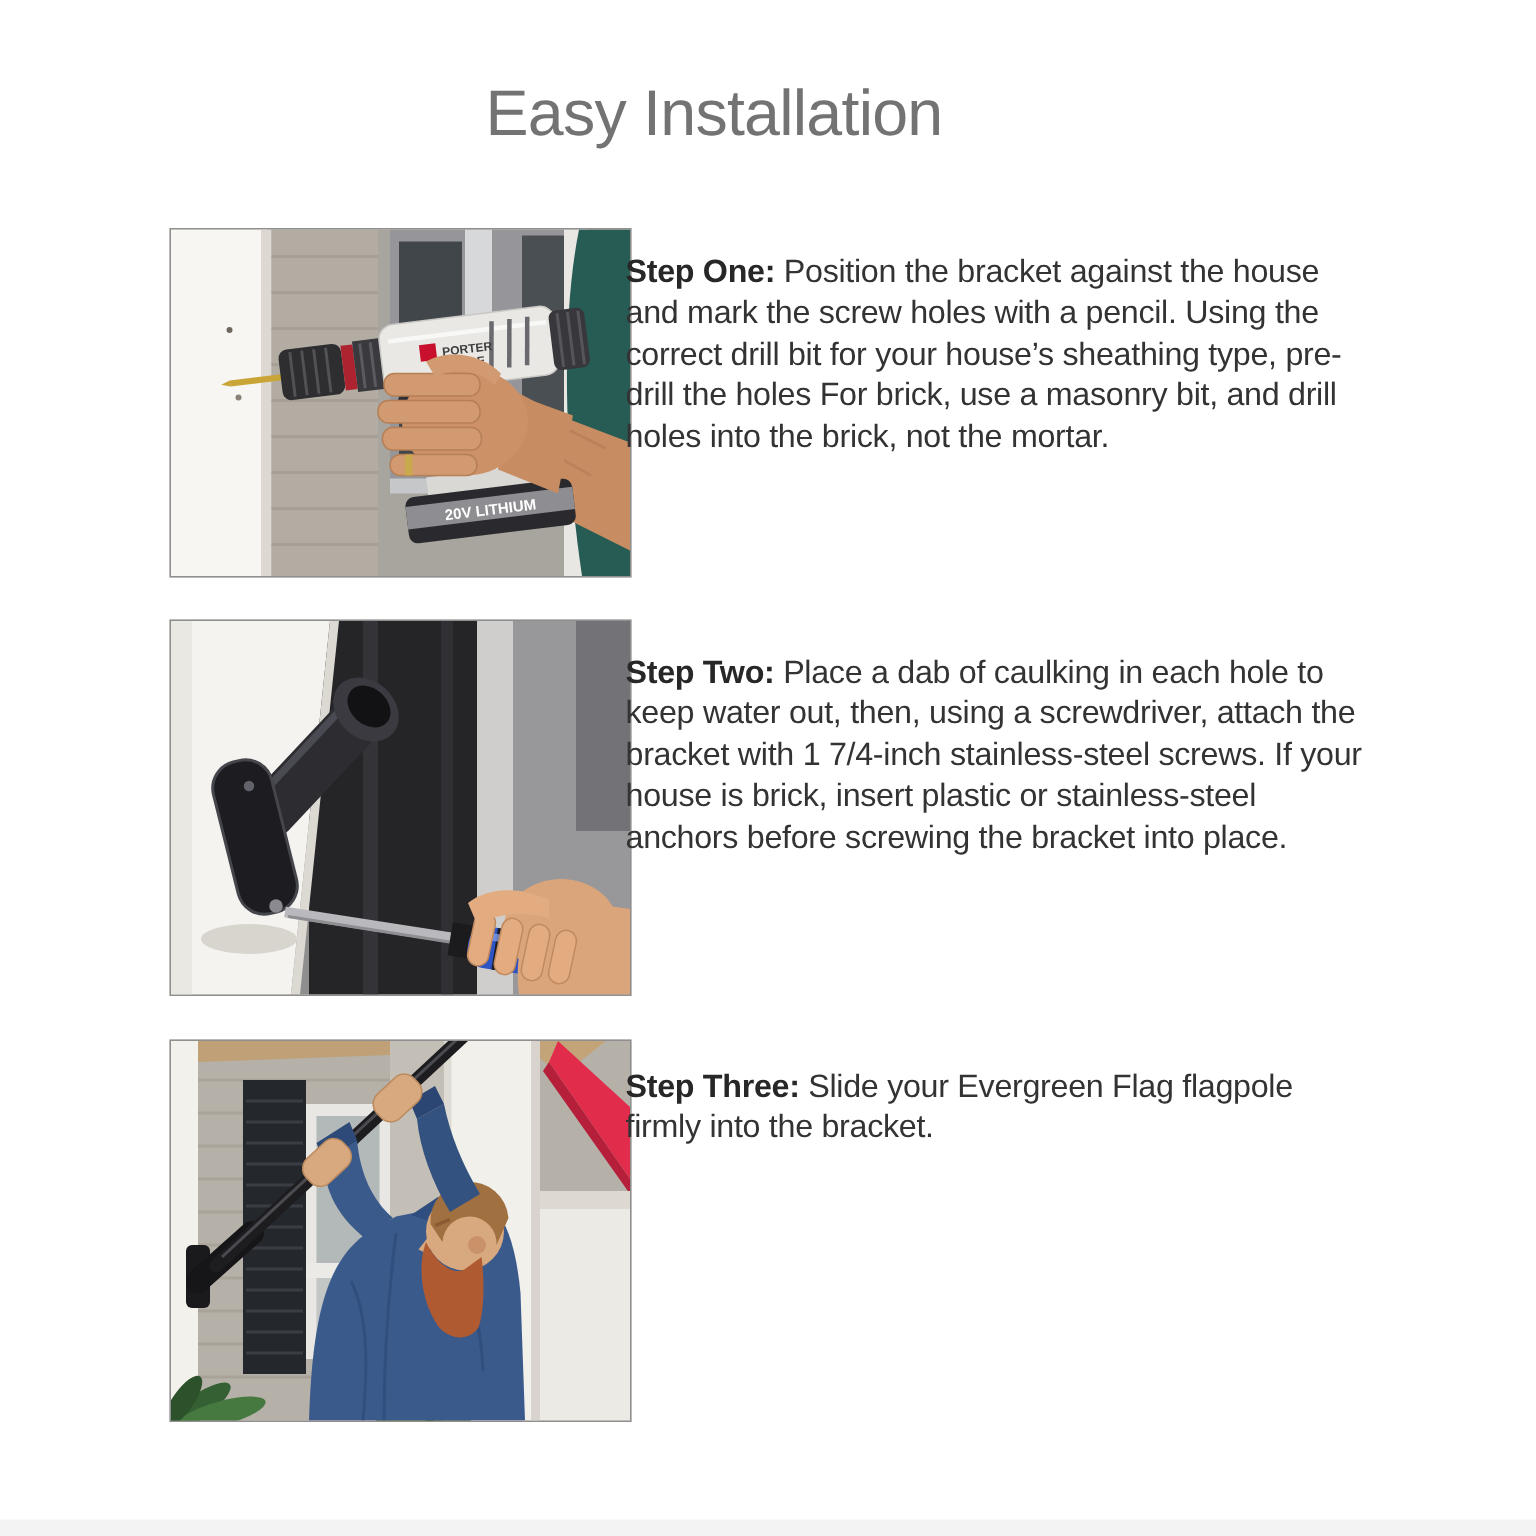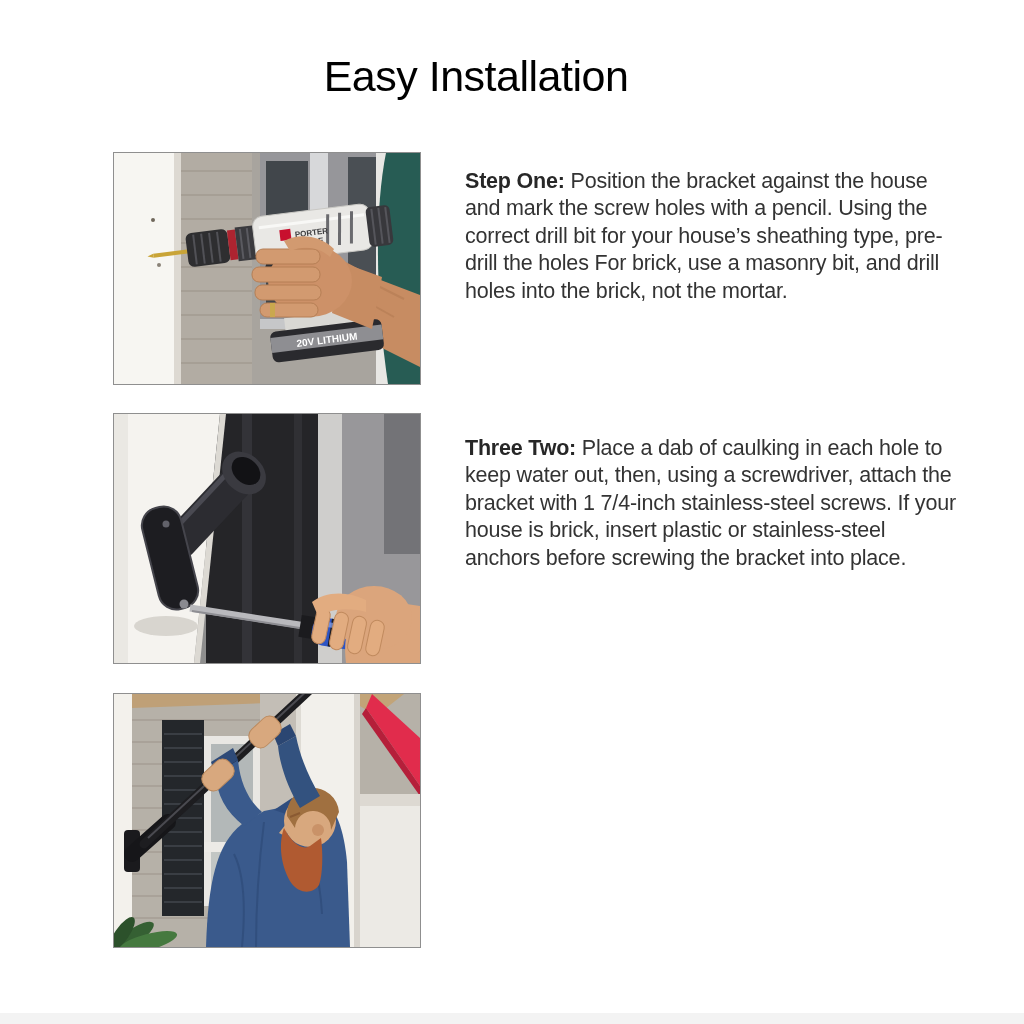--- a/index.html
+++ b/index.html
@@ -1,25 +1,25 @@
 <!DOCTYPE html>
 <html><head>
 <meta charset="utf-8">
 <style>
   html,body{margin:0;padding:0;}
   body{width:1024px;height:1024px;background:#ffffff;font-family:"Liberation Sans",sans-serif;}
   .page{position:relative;width:1024px;height:1024px;background:#ffffff;overflow:hidden;}
   .title{position:absolute;top:52px;left:0;width:952px;text-align:center;
-         font-size:43px;font-weight:400;color:#000000;letter-spacing:-0.5px;}
+         font-size:43px;font-weight:400;color:#737373;letter-spacing:-0.5px;}
   .photo{position:absolute;left:113px;width:306px;border:1px solid #8f8f8f;background:#cfcac2;}
   .photo svg{display:block;}
   #photo-1{top:152px;height:231px;}
   #photo-2{top:413px;height:249px;}
   #photo-3{top:693px;height:253px;}
-  .step-text{position:absolute;left:465px;width:500px;font-size:21.5px;line-height:27.6px;
+  .step-text{position:absolute;left:417px;width:500px;font-size:21.5px;line-height:27.6px;
              color:#333333;letter-spacing:-0.2px;}
   #text-1{top:146px;}
   #text-2{top:413px;}
   #text-3{top:689px;}
   .step-text strong{font-weight:bold;color:#272727;}
   .bottom-strip{position:absolute;left:0;bottom:0;width:1024px;height:11px;background:#f3f3f3;}
 </style>
 </head>
 <body>
 
@@ -252,17 +252,18 @@
 
         <path d="M186,114 C174,94 166,72 164,52 L182,42 C186,62 194,82 206,102 Z" fill="#33527f"></path>
         <path d="M164,52 L182,42 L176,30 L159,40 Z" fill="#2b4672"></path>
         <rect x="134" y="27" width="34" height="22" rx="9" transform="rotate(-43 151 38)" fill="#d8a87e" stroke="#bb8a5e"></rect>
       </g>
     </svg>
   </div>
 
   <p class="step-text" id="text-1"><strong>Step One:</strong><span> Position the bracket against the house and mark the screw holes with a pencil.  Using the correct drill bit for your house’s sheathing type, pre-drill the holes For brick, use a masonry bit, and drill holes into the brick, not the mortar.</span></p>
 
-  <p class="step-text" id="text-2"><strong>Three Two:</strong><span> Place a dab of caulking in each hole to keep water out, then, using a screwdriver, attach the bracket with 1 7/4-inch stainless-steel screws. If your house is brick, insert plastic or stainless-steel anchors before screwing the bracket into place.</span></p>
-
+  <p class="step-text" id="text-2"><strong>Step Two:</strong><span> Place a dab of caulking in each hole to keep water out, then, using a screwdriver, attach the bracket with 1 7/4-inch stainless-steel screws. If your house is brick, insert plastic or stainless-steel anchors before screwing the bracket into place.</span></p>
+
+  <p class="step-text" id="text-3"><strong>Step Three:</strong><span> Slide your Evergreen Flag flagpole firmly into the bracket.</span></p>
 
   <div class="bottom-strip"></div>
 </div>
 
 </body></html>

